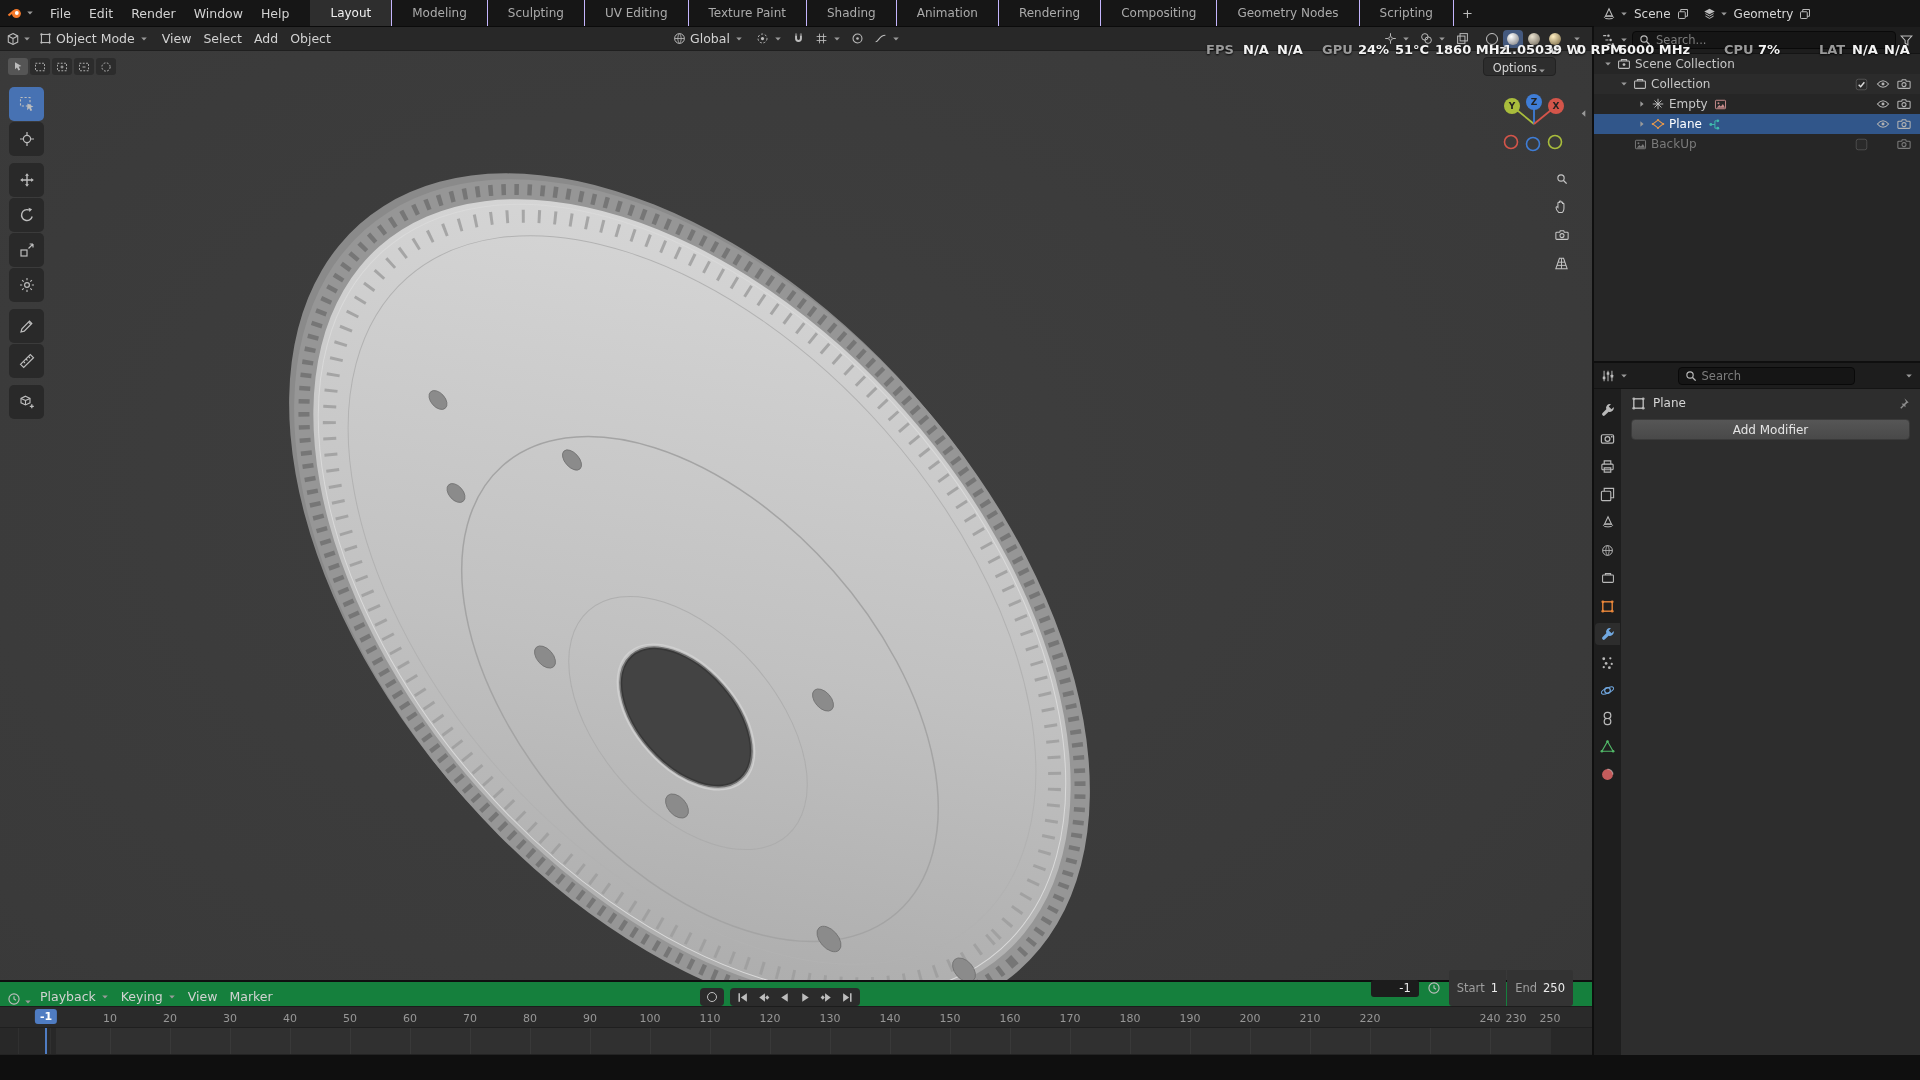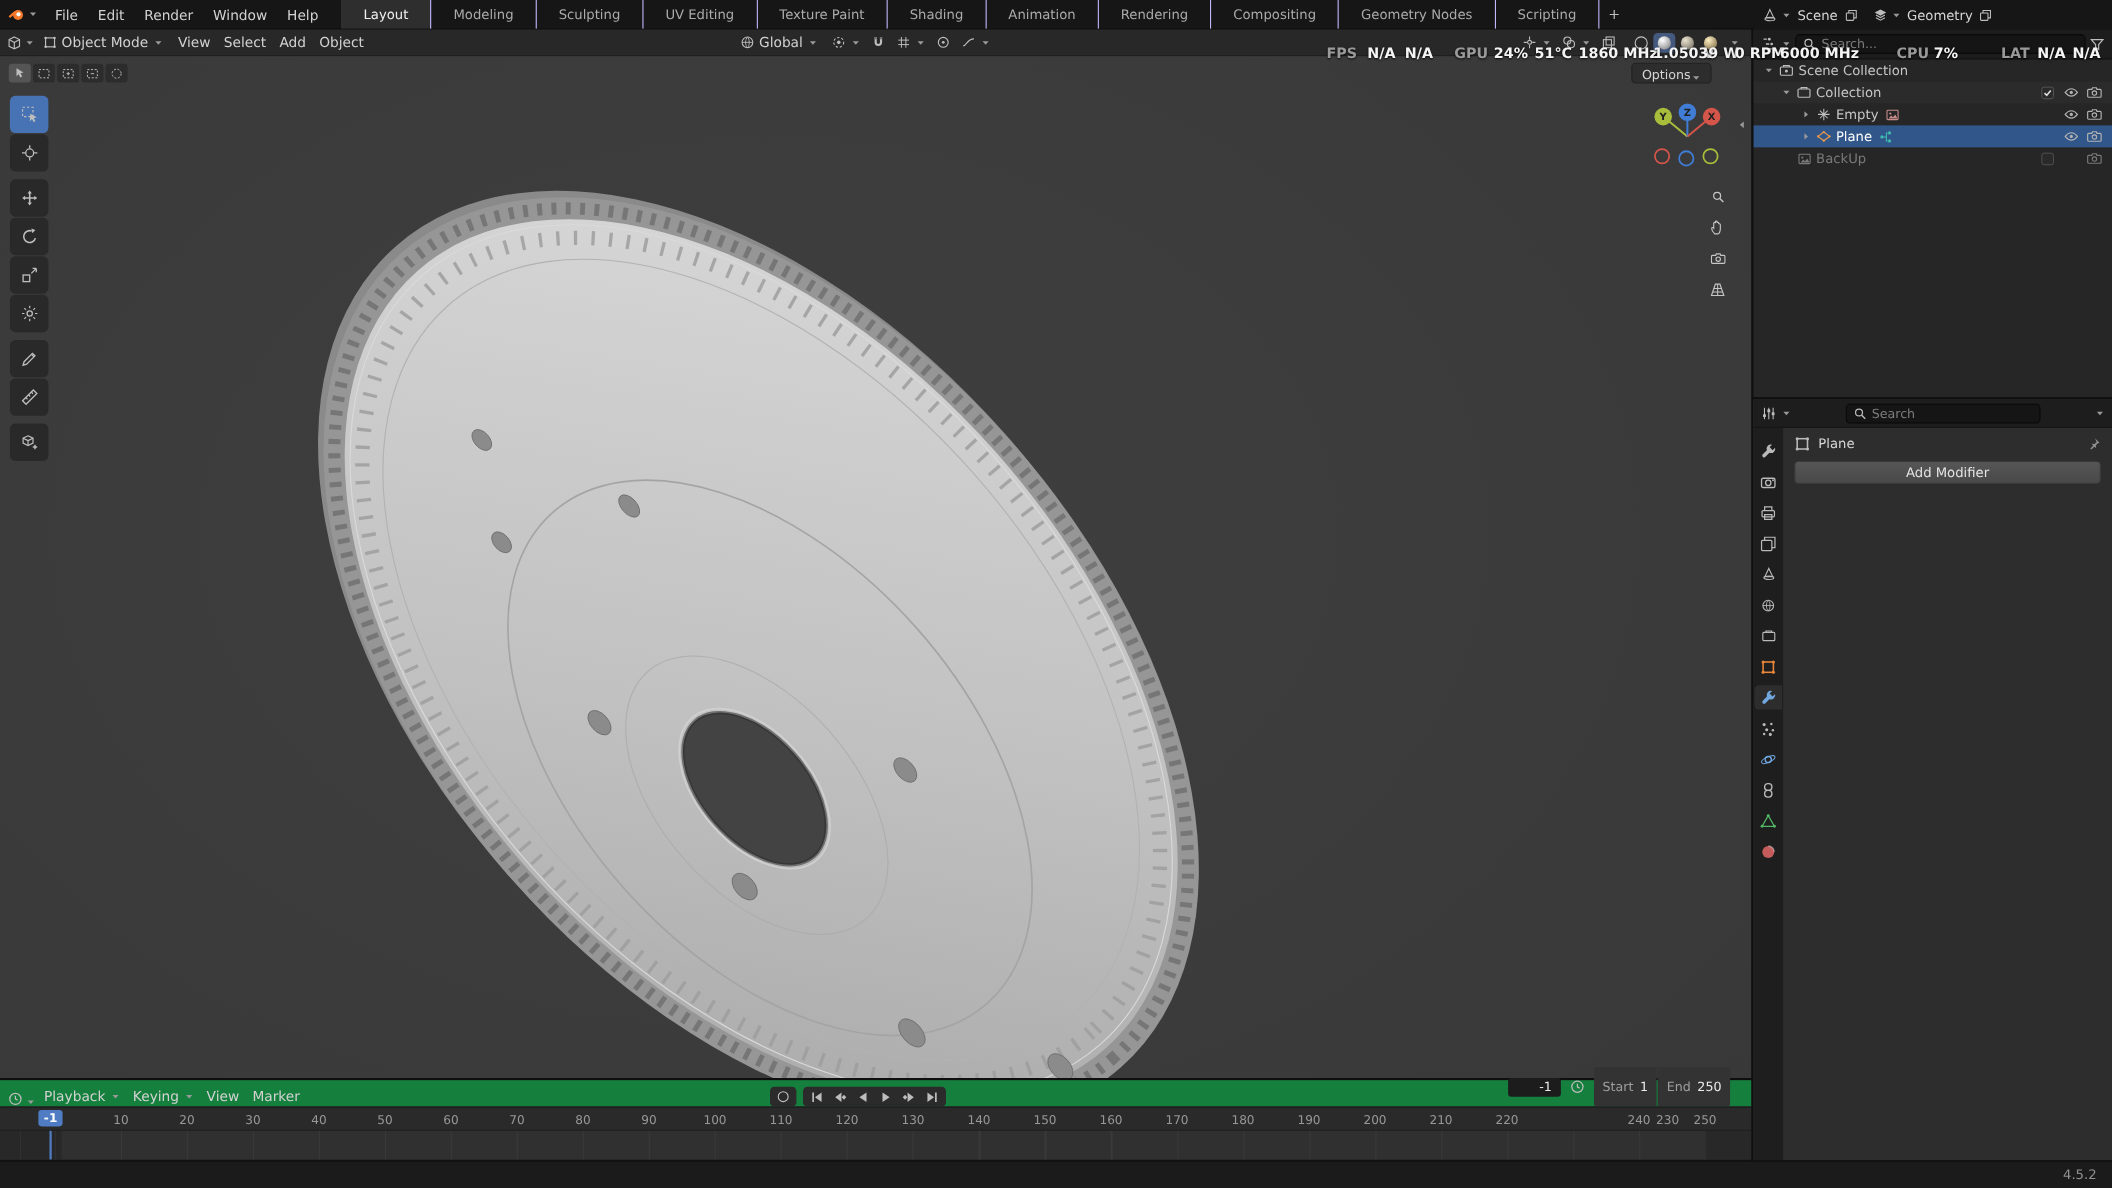--- a/index.html
+++ b/index.html
@@ -1190,17 +1190,14 @@
               <svg width="13" height="13" viewBox="0 0 16 16">
                 <path d="M9.2 1.6l5.2 5.2-1.8.5-2.3 2.3.2 3.1-2-1.5-3.2 3.2-1.3-1.3L7.2 10 5.7 8l3.1.2 2.3-2.3z" fill="currentColor"></path>
               </svg>
             </span>
         </div>
         <button class="add-modifier">Add Modifier</button>
       </div>
     </div>
   </aside>
 
-  <footer id="statusbar">
-    <span>4.5.2</span>
-  </footer>
 
 </div>
 
 </body></html>

